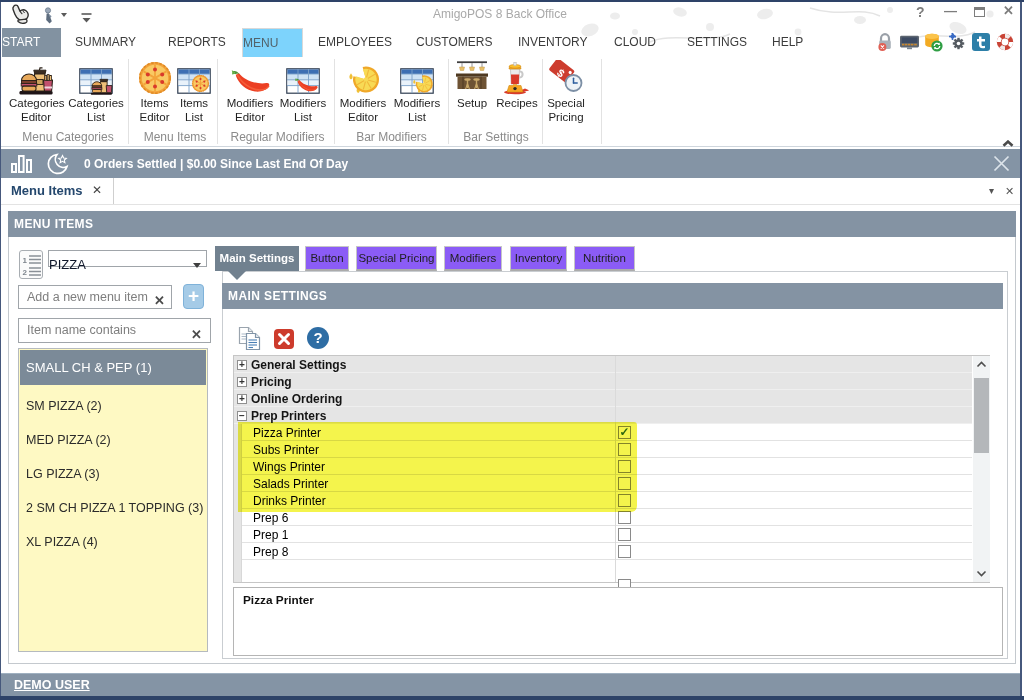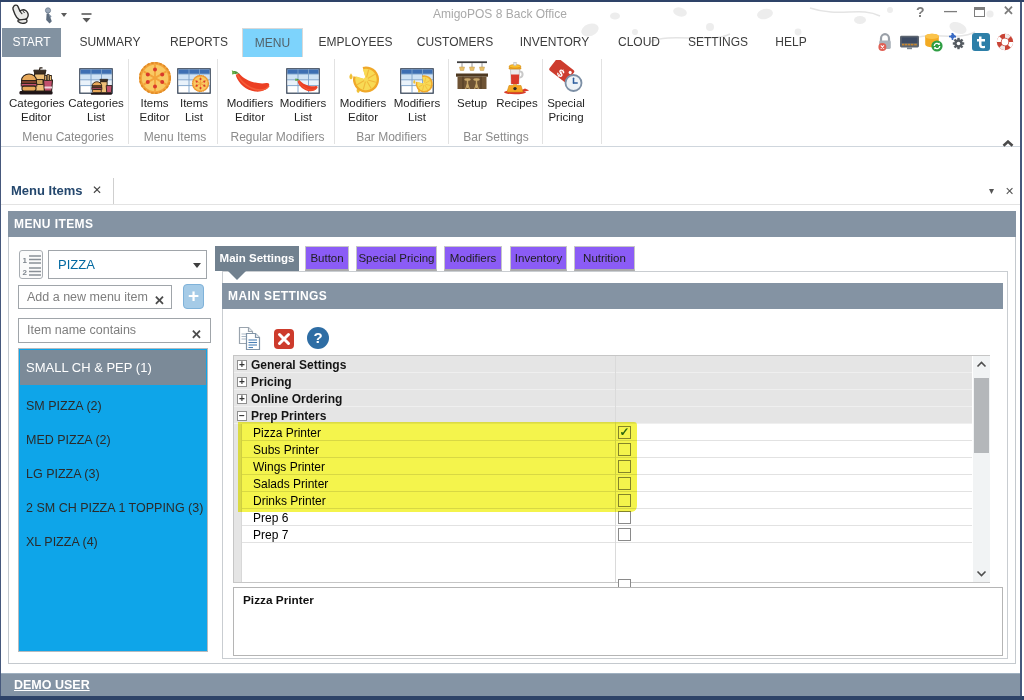--- a/index.html
+++ b/index.html
@@ -3,21 +3,21 @@
 <style>
 html,body{margin:0;padding:0;}
 *{box-sizing:border-box;}
 body{font-family:"Liberation Sans", sans-serif;width:1024px;height:700px;overflow:hidden;background:#fff;}
 .abs{position:absolute;}
 .win{position:absolute;left:0;top:0;width:1024px;height:700px;background:#fff;}
 
 .titletext{position:absolute;left:433px;top:7px;font-size:12px;color:#a9a9a9;}
 .winbtn{position:absolute;top:3px;color:#7d7d7d;font-size:13px;font-weight:bold;}
 
-.mtab{position:absolute;top:28px;height:29px;line-height:29px;font-size:12px;color:#3c3c3c;text-align:center;}
+.mtab{position:absolute;top:28px;height:29px;line-height:29px;font-size:12px;color:#3c3c3c;}
 .mtab.start{background:#8292a1;color:#fff;}
 .mtab.sel{background:#7dd3fc;border:1px solid #d9d9d9;border-bottom:none;color:#52626a;}
 
 .ribbon{position:absolute;left:1px;top:57px;width:1019px;height:90px;background:#fff;border-bottom:1px solid #cfd6dd;}
 .rsep{position:absolute;top:2px;width:1px;height:85px;background:#e2e2e2;}
 .rlabel{position:absolute;top:73px;font-size:12px;color:#8b8b8b;text-align:center;white-space:nowrap;}
 .ritem{position:absolute;top:3px;text-align:center;font-size:11.5px;color:#1f1f1f;}
 .ritem .ic{height:35px;display:flex;align-items:flex-end;justify-content:center;}
 .ritem .lb{line-height:13.5px;margin-top:2px;}
 
@@ -26,27 +26,27 @@
 
 .doctab{position:absolute;left:1px;top:178px;width:113px;height:26px;border-right:1px solid #cfcfcf;background:#fff;}
 .doctab .t{position:absolute;left:10px;top:5px;color:#24476d;font-size:13px;font-weight:bold;}
 .doctab .x{position:absolute;left:91px;top:5px;color:#444;font-size:12px;}
 .strip-r{position:absolute;top:185px;color:#555;font-size:10px;}
 
 .content{position:absolute;left:8px;top:212px;width:1008px;height:452px;background:#fff;border:1px solid #c4c9ce;}
 .mihead{position:absolute;left:8px;top:211px;width:1008px;height:26px;background:#8493a3;color:#fff;font-size:12px;font-weight:bold;letter-spacing:.4px;line-height:26px;padding-left:6px;}
 
 .lp-btn{position:absolute;left:19px;top:250px;width:24px;height:29px;border:1px solid #a8adb2;border-radius:3px;background:#fbfbfb;}
-.combo{position:absolute;left:48px;top:250px;width:159px;height:29px;border:1px solid #a0a5aa;background:#fff;font-size:13px;color:#0369a1;line-height:27px;padding-left:9px;}
+.combo{position:absolute;left:48px;top:250px;width:159px;height:17px;border:1px solid #a0a5aa;background:#fff;font-size:13px;color:#0f172a;line-height:27px;}
 .combo .arr{position:absolute;left:144px;top:12px;width:0;height:0;border-left:4px solid transparent;border-right:4px solid transparent;border-top:5px solid #3e3e3e;}
 .inp1{position:absolute;left:18px;top:285px;width:154px;height:24px;border:1px solid #a0a5aa;background:#fff;font-size:12.5px;color:#7e7e7e;line-height:22px;padding-left:8px;}
 .ix{position:absolute;color:#4c4c4c;font-size:13px;font-weight:bold;}
 .plus{position:absolute;left:183px;top:284px;width:21px;height:25px;background:#a5cbe7;border:1px solid #7fb2d9;border-radius:4px;color:#fff;font-size:19px;text-align:center;line-height:22px;font-weight:bold;}
 .inp2{position:absolute;left:18px;top:318px;width:193px;height:25px;border:1px solid #a0a5aa;background:#fff;font-size:12.5px;color:#7e7e7e;line-height:23px;padding-left:8px;}
-.list{position:absolute;left:18px;top:348px;width:190px;height:304px;border:1px solid #b5babf;background:#0ea5e9;}
+.list{position:absolute;left:18px;top:348px;width:190px;height:304px;border:1px solid #b5babf;background:#fef9c3;}
 .list .sel{position:absolute;left:1px;top:1px;width:186px;height:35px;background:#7b8a98;color:#fff;font-size:13px;line-height:35px;padding-left:6px;white-space:nowrap;}
 .li{position:absolute;left:7px;font-size:12.5px;color:#2b2b2b;white-space:nowrap;}
 
 .rpbox{position:absolute;left:222px;top:271px;width:786px;height:388px;border:1px solid #c9cdd1;background:#fff;}
 .ptab{position:absolute;top:246px;height:25px;white-space:nowrap;overflow:hidden;background:#8b5cf6;border:1px solid #c6c6c6;border-bottom:2px solid #ababab;color:#1f1f1f;font-size:11.5px;text-align:center;line-height:23px;}
 .ptab.sel{background:#71818f;border:none;color:#fff;height:25px;line-height:25px;font-weight:bold;}
 .arrowdn{position:absolute;left:227px;top:270px;width:0;height:0;border-left:10px solid transparent;border-right:10px solid transparent;border-top:10px solid #71818f;}
 .mshead{position:absolute;left:222px;top:283px;width:781px;height:26px;background:#8493a3;color:#fff;font-size:12px;font-weight:bold;letter-spacing:.4px;line-height:26px;padding-left:6px;}
 
 .grid{position:absolute;left:233px;top:355px;width:757px;height:228px;border:1px solid #c6c6c6;background:#fff;}
@@ -465,20 +465,37 @@
 </svg>
         </div>
         <div class="lb">Special<br>Pricing</div>
       </div>
 <div class="rsep" style="left:600px;"></div>
 <div class="abs" style="left:1001px;top:76px;"><svg width="12" height="7" viewBox="0 0 12 7">
           <path d="M1.5 5.8 L6 1.6 L10.5 5.8" fill="none" stroke="#4a4a4a" stroke-width="2.6"></path>
         </svg></div>
 </div>
 
+  <div class="notify">
+    <div class="abs" style="left:10px;top:6px;"><svg width="21" height="18" viewBox="0 0 21 18">
+     <g fill="none" stroke="#fff" stroke-width="2">
+      <rect x="1" y="9" width="4" height="8"></rect>
+      <rect x="8" y="1" width="4.6" height="16"></rect>
+      <rect x="16" y="5" width="4" height="12"></rect>
+     </g>
+    </svg></div>
+    <div class="abs" style="left:46px;top:4px;"><svg width="23" height="22" viewBox="0 0 23 22">
+     <path d="M10 1.5 A9.5 9.5 0 1 0 20 13.5 A8 8 0 0 1 10 1.5 Z" fill="none" stroke="#fff" stroke-width="1.7"></path>
+     <path d="M15.5 2.5 L16.6 5 L19.3 5.3 L17.3 7 L17.9 9.7 L15.5 8.3 L13.1 9.7 L13.7 7 L11.7 5.3 L14.4 5 Z" fill="none" stroke="#fff" stroke-width="1.1"></path>
+    </svg></div>
+    <div class="txt">0 Orders Settled | $0.00 Since Last End Of Day</div>
+    <div class="abs" style="left:992px;top:6px;"><svg width="17" height="17">
+          <path d="M1.5 1.5 L15.5 15.5 M15.5 1.5 L1.5 15.5" stroke="#dde4ea" stroke-width="1.7"></path>
+        </svg></div>
+  </div>
 
   <div class="doctab">
       <span class="t">Menu Items</span>
       <span class="x">✕</span>
     </div>
   <div class="strip-r" style="left:989px;">▾</div>
     <div class="abs" style="left:1005px;top:185px;color:#555;font-size:11px;">✕</div>
 
   <div class="abs" style="left:1px;top:204px;width:1019px;height:1px;background:#e3e3e3;"></div>
   <div class="content"></div>
@@ -575,21 +592,25 @@
       </div>
       <div class="grow item" style="top:136px;height:17px;">
         <span class="lbl">Drinks Printer</span>
         <span class="cb"></span>
       </div>
       <div class="grow item" style="top:153px;height:17px;">
         <span class="lbl">Prep 6</span>
         <span class="cb"></span>
       </div>
       <div class="grow item" style="top:170px;height:17px;">
-        <span class="lbl">Prep 7</span>
+        <span class="lbl">Prep 1</span>
+        <span class="cb"></span>
+      </div>
+      <div class="grow item" style="top:187px;height:17px;">
+        <span class="lbl">Prep 8</span>
         <span class="cb"></span>
       </div>
       <div class="grow item" style="top:221px;height:17px;">
         <span class="lbl"></span>
         <span class="cb"></span>
       </div>
       <div style="position:absolute;left:0;top:68px;width:8px;height:158px;background:#e5e5e5;border-right:1px solid #d8d8d8;"></div>
       <div class="colsep"></div>
       <div class="vsb">
         <svg class="up" style="position:absolute;left:3px;top:5px;" width="11" height="7">

